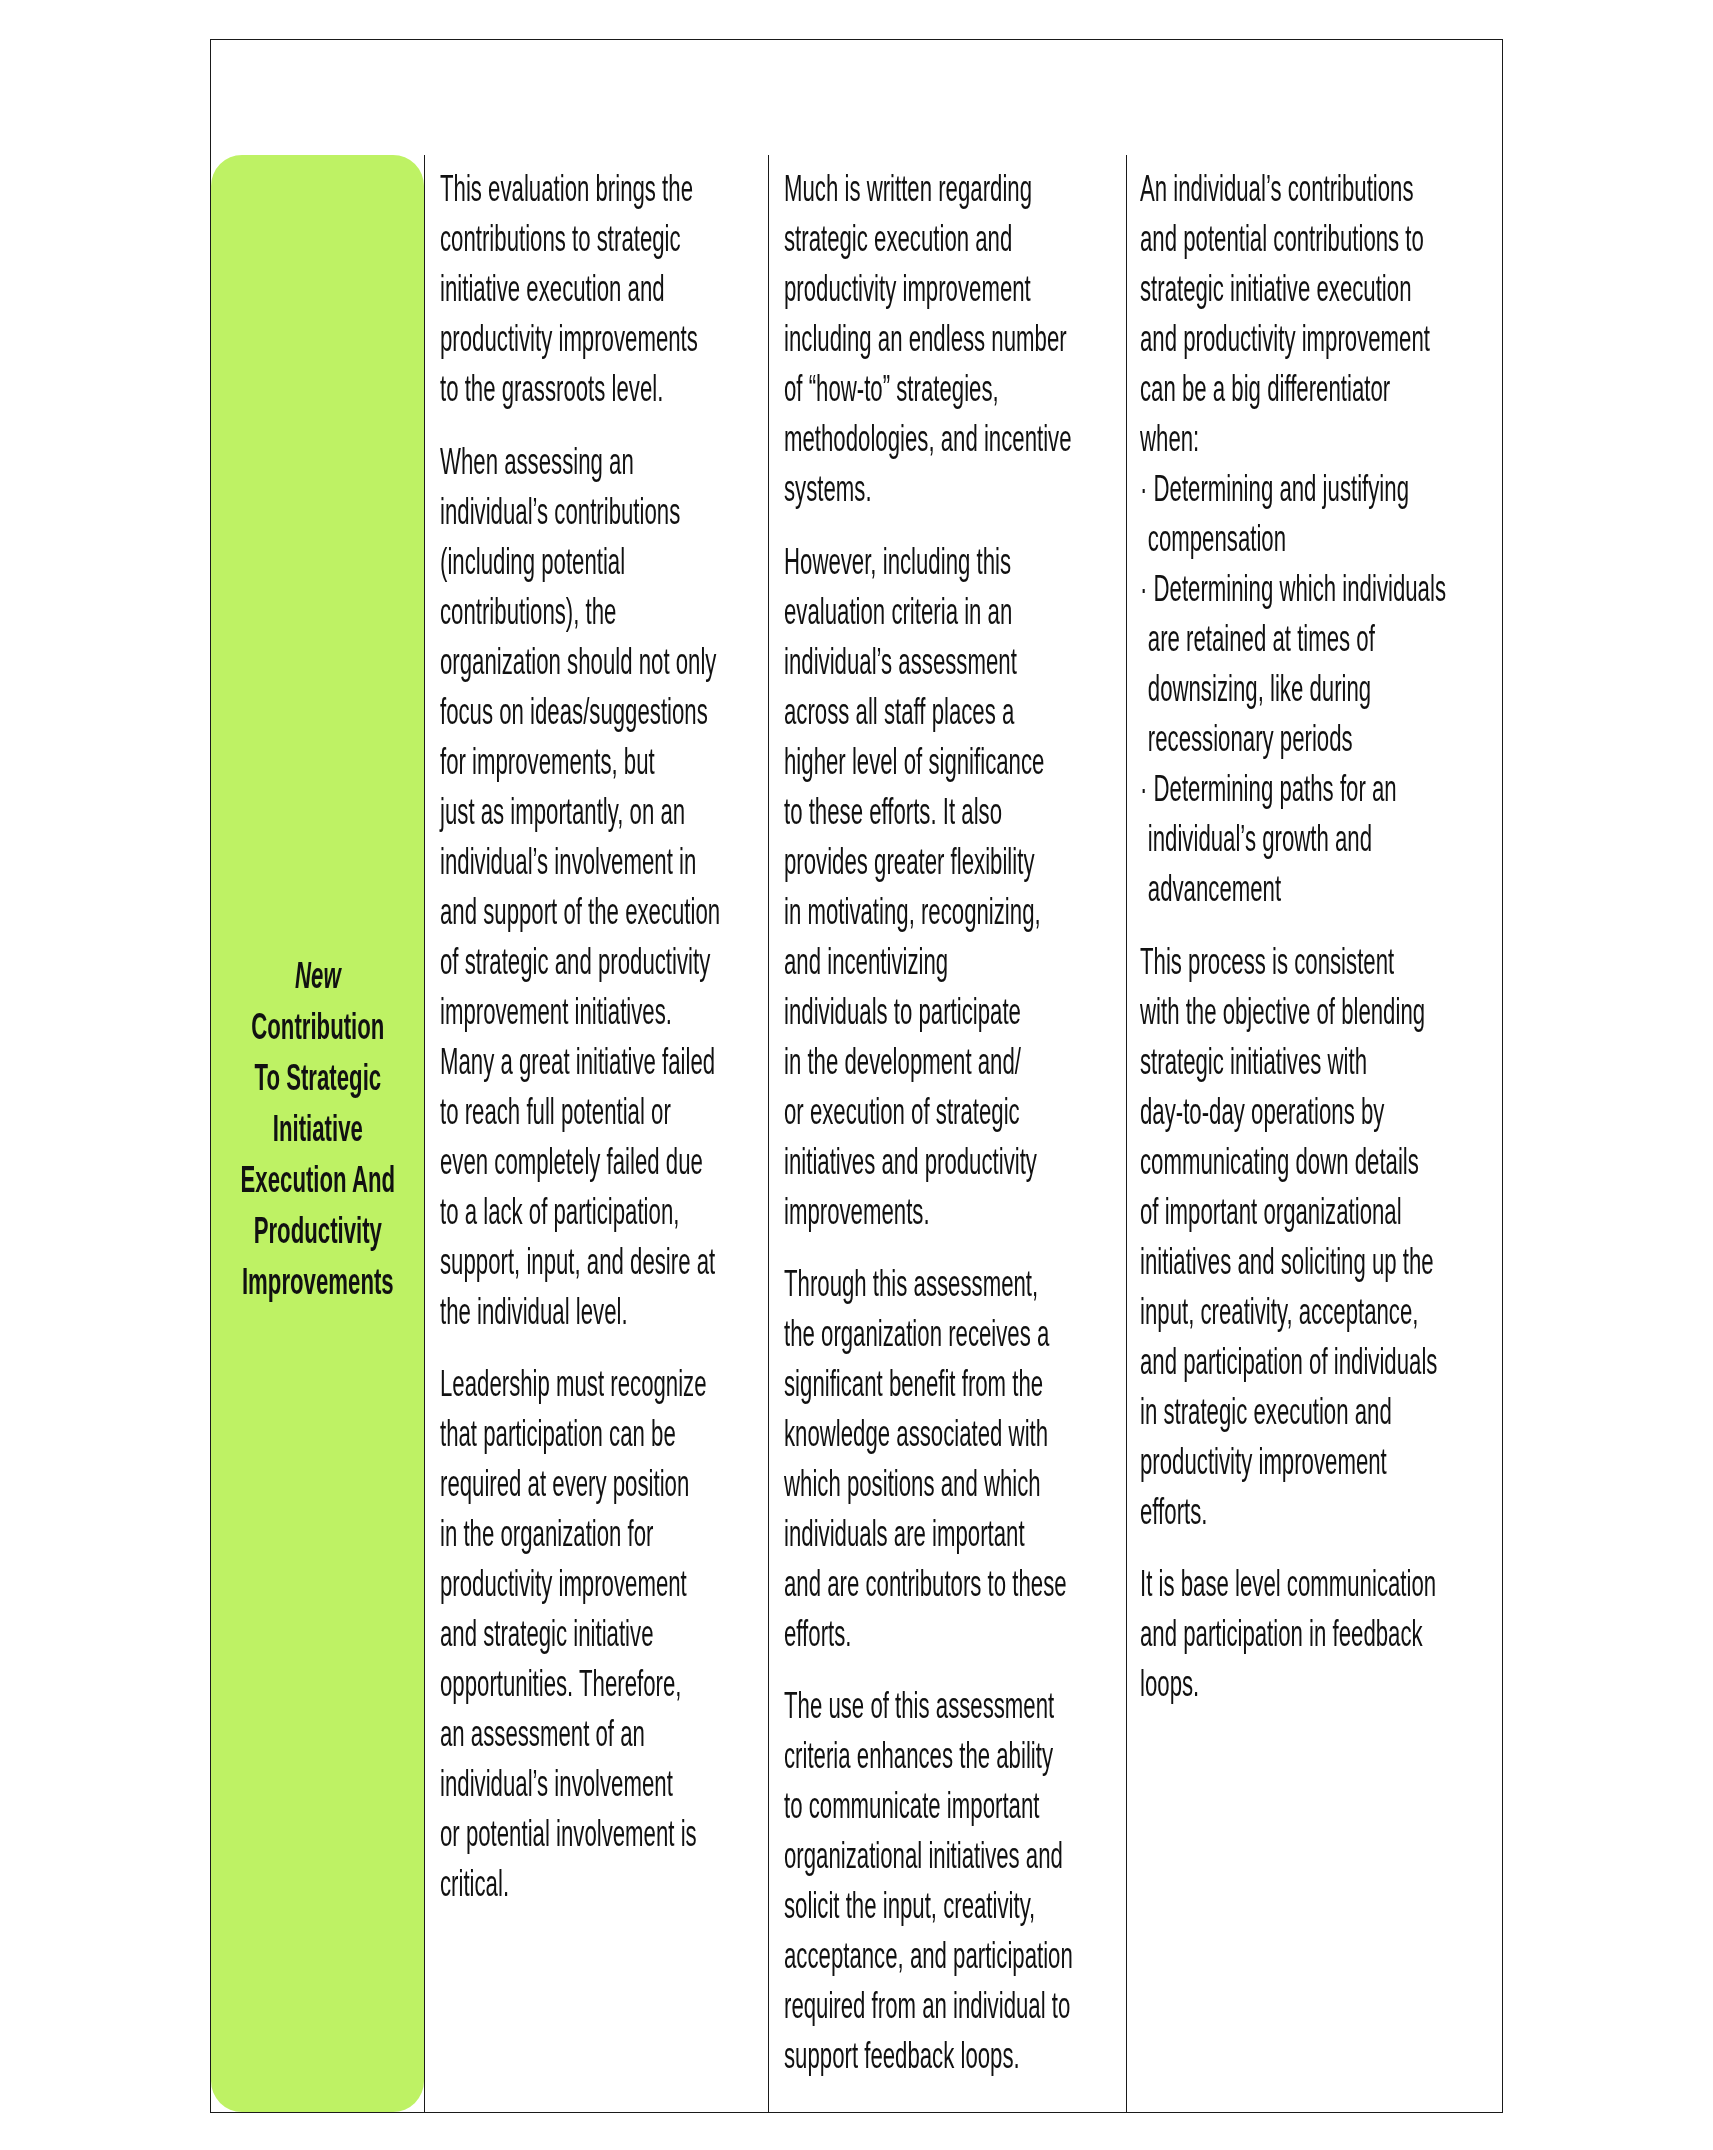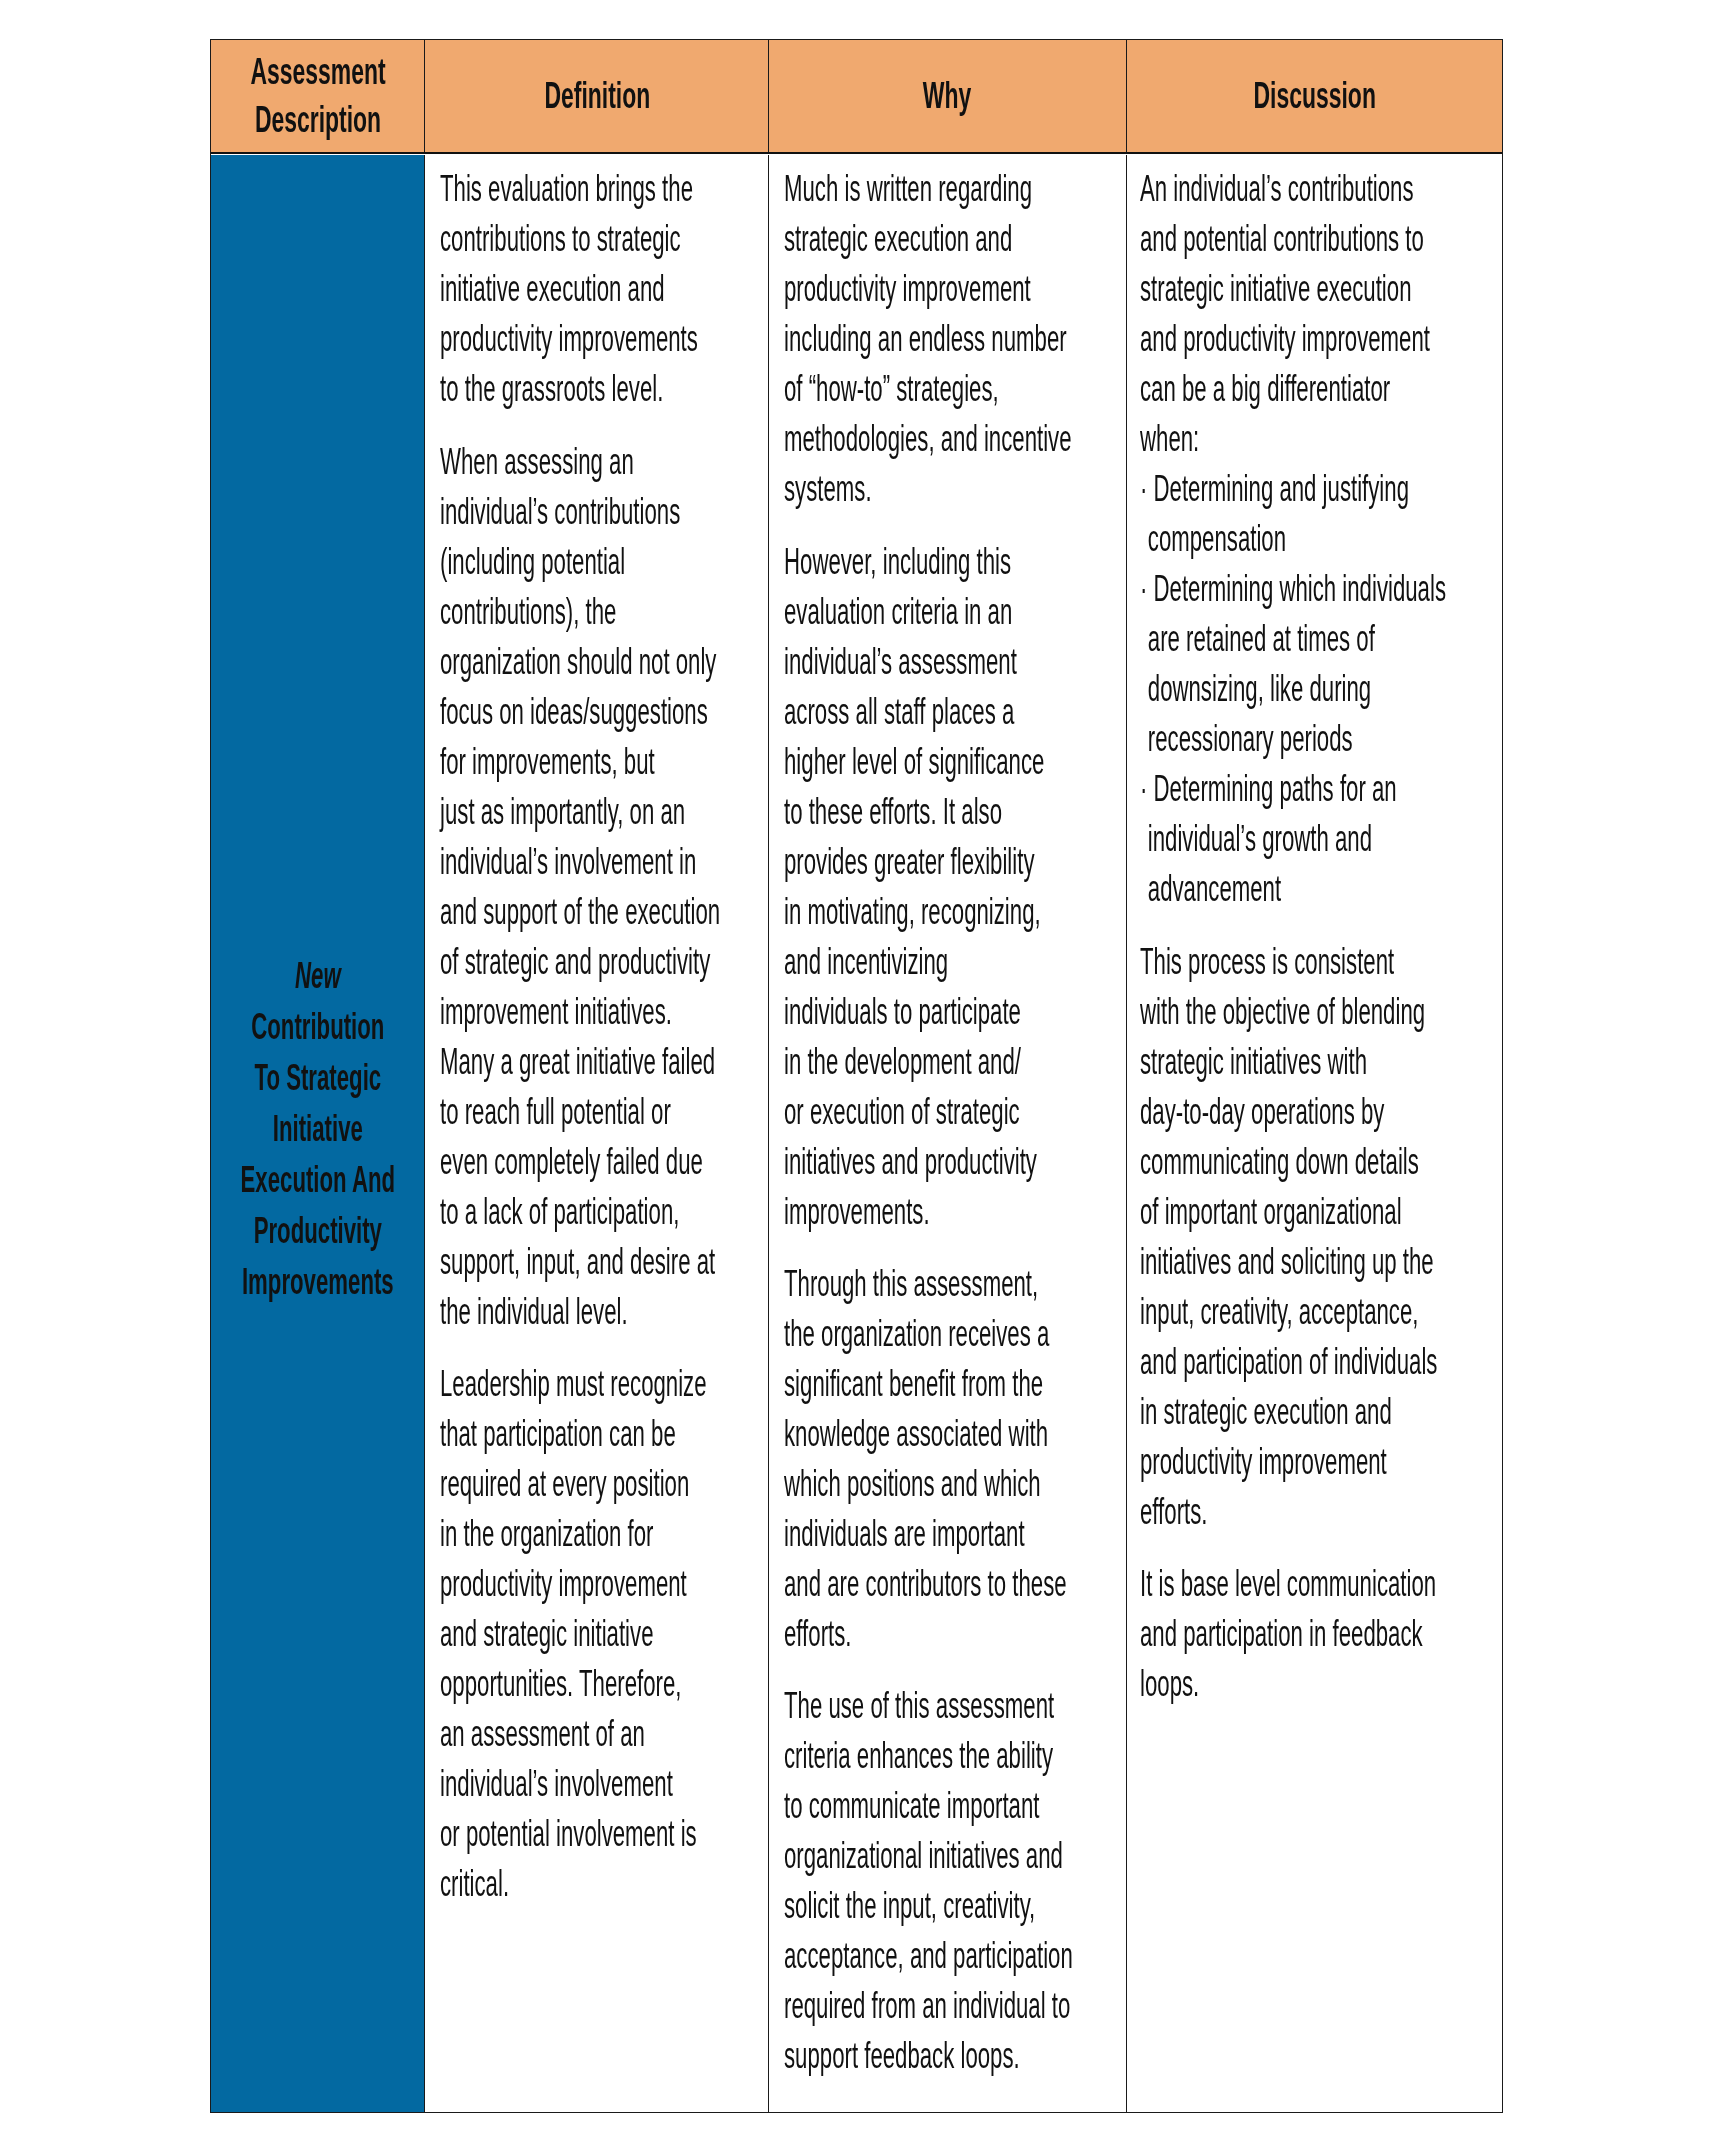--- a/index.html
+++ b/index.html
@@ -12,21 +12,21 @@
     position: absolute; left: 0; top: 0; right: 0; height: 112px;
     background: #F0A96F; border-bottom: 2.8px solid #111;
   }
   .row-body { position: absolute; left: 0; top: 115px; right: 0; bottom: 0; }
   .col { position: absolute; top: 0; bottom: 0; box-sizing: border-box; }
   .c1 { left: 0; width: 213px; }
   .c2 { left: 213px; width: 345px; }
   .c3 { left: 557px; width: 357px; }
   .c4 { left: 915px; right: 0; }
   .c2, .c3, .c4 { border-left: 1.9px solid #1a1a1a; }
-  .row-body .c1 { background: #0369a1; }
+  .row-body .c1 { background: #bef264; border-radius: 31px; }
 
   .hcell {
     display: flex; align-items: center; justify-content: center; text-align: center;
     height: 100%;
   }
   .htext {
     font-family: "Liberation Sans", sans-serif; font-weight: bold; color: #111;
     font-size: 37px; line-height: 48px;
     transform: scaleX(0.62); transform-origin: center;
     white-space: nowrap;
@@ -54,45 +54,20 @@
   .c4 .cell-text { left: 13px; }
   .para { margin: 0 0 22.4px 0; }
   .para .ln { display: block; }
   .bullet .ln.first::before { content: ""; }
   .bullet .ln.cont { padding-left: 13px; }
 </style>
 </head>
 <body>
 
 <div class="table">
-  <div class="row-head">
-    <div class="col c1">
-      <div class="hcell">
-        <div class="htext">
-          <div>Assessment</div>
-          <div>Description</div>
-        </div>
-      </div>
-    </div>
-    <div class="col c2">
-      <div class="hcell">
-          <div class="htext">Definition</div>
-        </div>
-    </div>
-    <div class="col c3">
-      <div class="hcell">
-          <div class="htext">Why</div>
-        </div>
-    </div>
-    <div class="col c4">
-      <div class="hcell">
-          <div class="htext">Discussion</div>
-        </div>
-    </div>
-  </div>
 
   <div class="row-body">
     <div class="col c1">
       <div class="label-wrap">
         <div class="label">
           <span class="new">New</span>
           <span id="label-lines"><span class="line">Contribution</span><span class="line">To Strategic</span><span class="line">Initiative</span><span class="line">Execution And</span><span class="line">Productivity</span><span class="line">Improvements</span></span>
         </div>
       </div>
     </div>

